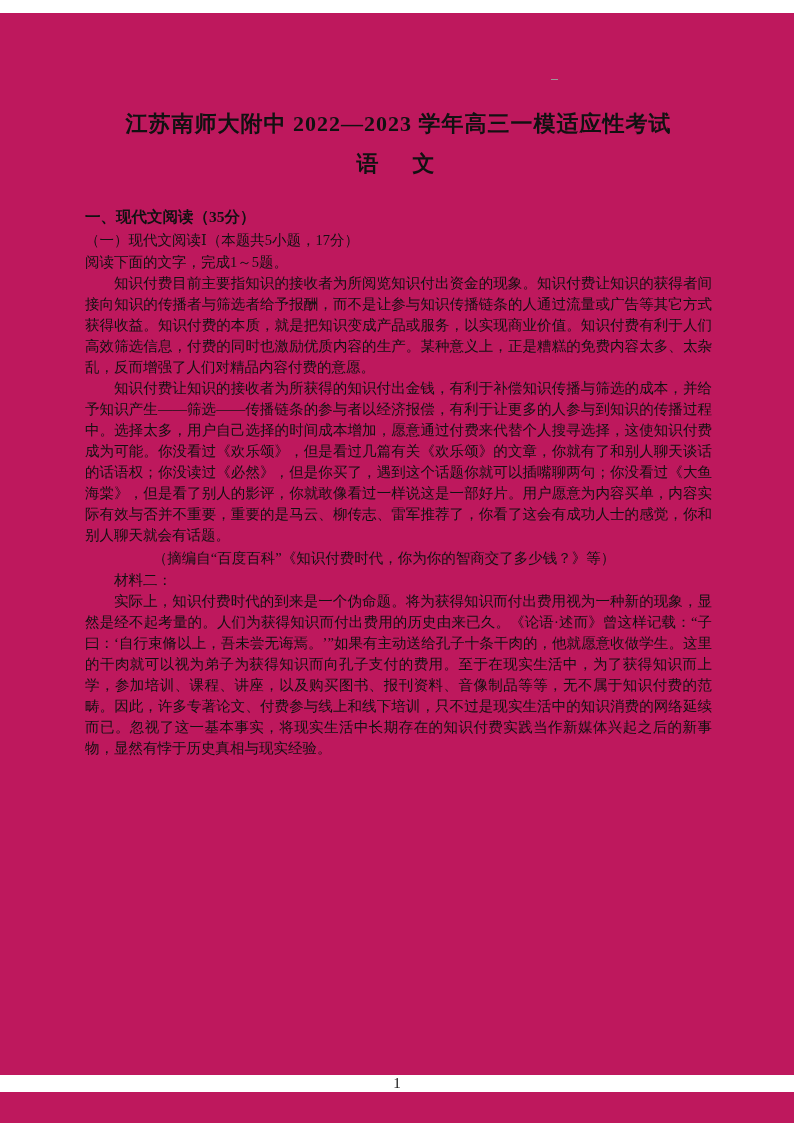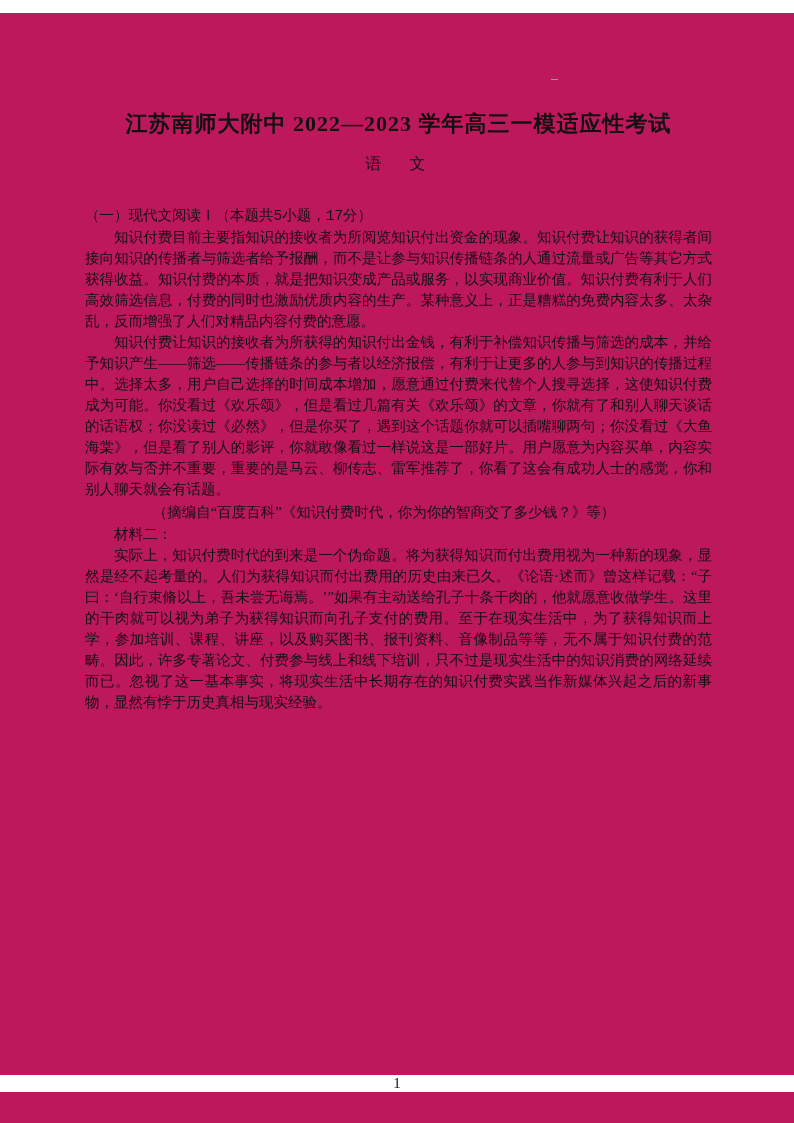--- a/index.html
+++ b/index.html
@@ -24,39 +24,38 @@
     margin-top: 96px;
     text-align: center;
     font-size: 22px;
     font-weight: bold;
     letter-spacing: 1px;
     line-height: 30px;
   }
   .subject-title {
     margin-top: 10px;
     text-align: center;
-    font-size: 16px;
-    font-weight: normal;
+    font-size: 22px;
+    font-weight: bold;
     letter-spacing: 6px;
     line-height: 30px;
   }
   .body-text {
     margin-top: 26px;
     font-size: 14.5px;
     line-height: 21px;
     text-align: justify;
   }
   .section-heading {
     font-weight: bold;
     font-size: 15.5px;
     line-height: 24px;
   }
   .plain-line {
     line-height: 22px;
-    font-family: Liberation Mono, monospace;
   }
   .para-label {
     text-indent: 2em;
     line-height: 21px;
   }
   .para {
     text-indent: 2em;
     line-height: 21px;
   }
   .attribution {
@@ -90,23 +89,25 @@
   <div class="stray-mark"></div>
 
   <div class="content">
 
     <h1 class="exam-title">江苏南师大附中 2022—2023 学年高三一模适应性考试</h1>
 
     <h2 class="subject-title">语　文</h2>
 
     <div class="body-text">
 
+      <div class="section-heading">一、现代文阅读（35分）</div>
 
       <div class="plain-line">（一）现代文阅读Ⅰ（本题共5小题，17分）</div>
 
+      <div class="plain-line">阅读下面的文字，完成1～5题。</div>
 
 
       <p class="para">知识付费目前主要指知识的接收者为所阅览知识付出资金的现象。知识付费让知识的获得者间接向知识的传播者与筛选者给予报酬，而不是让参与知识传播链条的人通过流量或广告等其它方式获得收益。知识付费的本质，就是把知识变成产品或服务，以实现商业价值。知识付费有利于人们高效筛选信息，付费的同时也激励优质内容的生产。某种意义上，正是糟糕的免费内容太多、太杂乱，反而增强了人们对精品内容付费的意愿。</p>
 
       <p class="para">知识付费让知识的接收者为所获得的知识付出金钱，有利于补偿知识传播与筛选的成本，并给予知识产生——筛选——传播链条的参与者以经济报偿，有利于让更多的人参与到知识的传播过程中。选择太多，用户自己选择的时间成本增加，愿意通过付费来代替个人搜寻选择，这使知识付费成为可能。你没看过《欢乐颂》，但是看过几篇有关《欢乐颂》的文章，你就有了和别人聊天谈话的话语权；你没读过《必然》，但是你买了，遇到这个话题你就可以插嘴聊两句；你没看过《大鱼海棠》，但是看了别人的影评，你就敢像看过一样说这是一部好片。用户愿意为内容买单，内容实际有效与否并不重要，重要的是马云、柳传志、雷军推荐了，你看了这会有成功人士的感觉，你和别人聊天就会有话题。</p>
 
       <p class="attribution">（摘编自“百度百科”《知识付费时代，你为你的智商交了多少钱？》等）</p>
 
       <div class="para-label">材料二：</div>
 

